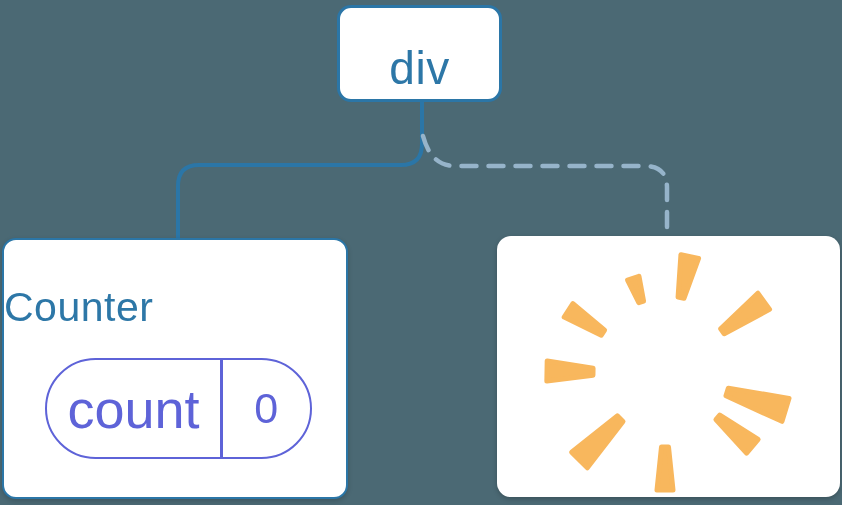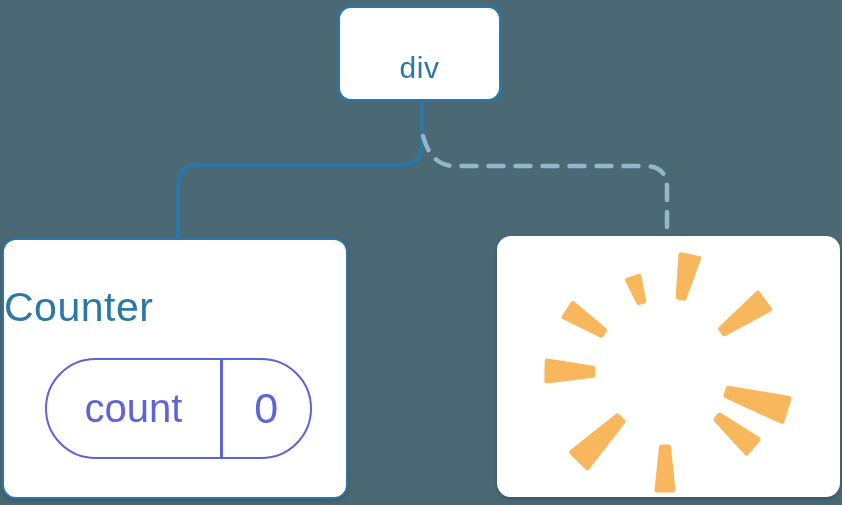--- a/index.html
+++ b/index.html
@@ -28,21 +28,21 @@
     position:absolute;
     background:var(--card-bg);
     border-radius:14px;
   }
   .root-node{
     left:337px;top:5px;width:165px;height:97px;
     border:3px solid var(--node-border);
     display:flex;align-items:center;justify-content:center;
   }
   .root-label{
-    font-size:30px;font-weight:500;color:var(--node-text);
+    font-size:46px;font-weight:500;color:var(--node-text);
     letter-spacing:0.5px;
     margin-top:29px;
   }
 
   .counter-card{
     left:2px;top:238px;width:346px;height:261px;
     border:2px solid var(--node-border);
     box-shadow:0 2px 5px rgba(0,0,0,0.18);
   }
   .counter-title{
@@ -55,21 +55,21 @@
     position:absolute;left:41px;top:118px;width:267px;height:101px;
     border:2.5px solid var(--state-accent);
     border-radius:51px;
     display:flex;align-items:center;
   }
   .state-key-cell{
     width:173px;height:100%;
     display:flex;align-items:center;justify-content:center;
   }
   .state-key{
-    font-size:40px;color:var(--state-accent);text-align:right;
+    font-size:54px;color:var(--state-accent);text-align:right;
   }
   .state-divider{
     width:2.5px;height:100%;
     background:var(--state-accent);
   }
   .state-value-cell{
     flex:1;height:100%;
     display:flex;align-items:center;justify-content:center;
   }
   .state-value{

